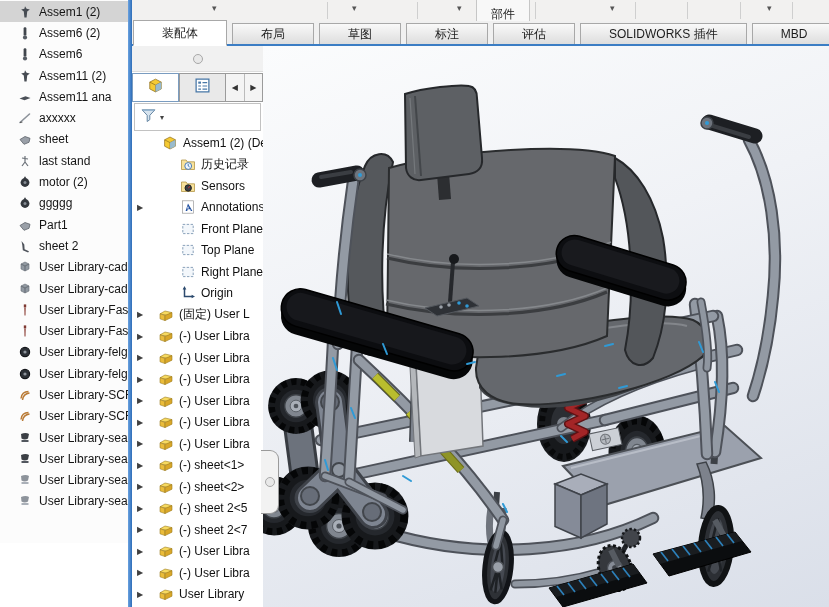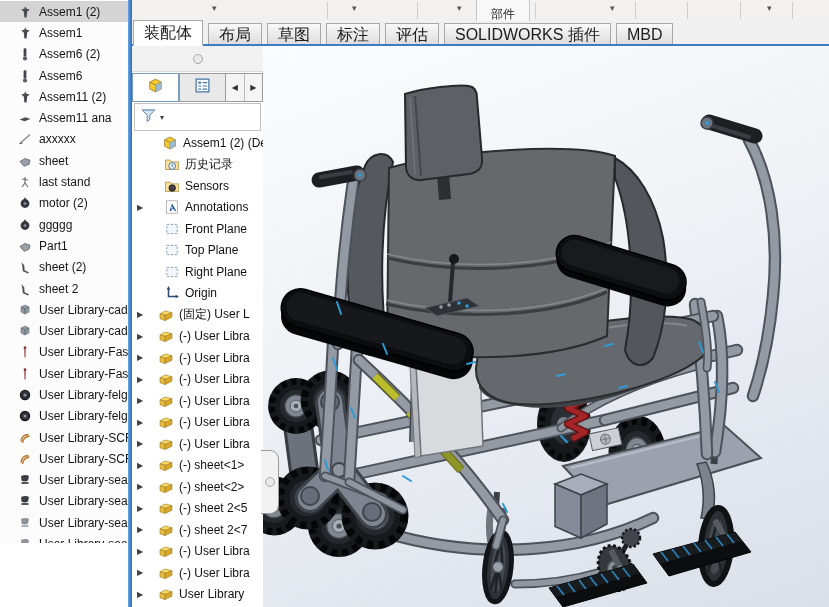--- a/index.html
+++ b/index.html
@@ -20,21 +20,21 @@
   #app{position:absolute;left:132px;top:0;width:697px;height:607px}
   
   #ribbon{position:absolute;left:0;top:0;width:697px;height:21px;background:#f2f1f0;border-bottom:1px solid #dadada;overflow:hidden}
   .caret{position:absolute;top:3px;font-size:9px;color:#555}
   .sep{position:absolute;top:2px;width:1px;height:17px;background:#cfcfcf}
   #component-btn{position:absolute;left:344px;top:-6px;width:52px;height:26px;border:1px solid #c6c6c6;background:#f8f8f8;font-size:12px;color:#222;text-align:center;line-height:38px;overflow:hidden}
   
   #tabrow{position:absolute;left:0;top:21px;width:697px;height:25px;background:#f0f0f0}
   #tabrow::after{content:"";position:absolute;left:0;right:0;bottom:0;height:2px;background:#3b7dc4;z-index:1}
   #tabs{list-style:none;margin:0;padding:0 0 0 1px;display:flex;align-items:flex-end;height:25px}
-  #tabs li{position:relative;margin-right:5px;padding:0 10px;height:21px;line-height:21px;font-size:16px;color:#1c1c1c;
+  #tabs li{position:relative;margin-right:5px;padding:0 28px;height:21px;line-height:21px;font-size:12px;color:#1c1c1c;
     border:1px solid #a8a8a8;background:linear-gradient(#f9f9f9,#dcdcdc);white-space:nowrap;cursor:default;z-index:0}
   #tabs li.active{background:#fff;height:24px;line-height:24px;border-bottom:1px solid #fff;z-index:2}
   
   #viewicons{position:absolute;right:4px;top:23px;display:flex;gap:7px;list-style:none;margin:0;padding:0}
   #viewicons li{width:20px;height:20px}
   #viewicons svg{width:20px;height:20px;display:block}
   
   #fm-panel{position:absolute;left:0;top:46px;width:131px;height:561px;background:#fff;z-index:3;overflow:hidden}
   #fm-header{position:relative;height:25px;background:#f1f1f1;border-bottom:1px solid #dcdcdc}
   .knob{position:absolute;left:61px;top:8px;width:8px;height:8px;border-radius:50%;background:#e8e8e8;border:1px solid #a8a8a8}
@@ -47,21 +47,21 @@
   #fm-arrows span + span{border-left:1px solid #bbb}
   #fm-filter{height:26px;border:1px solid #c2c2c2;margin:1px 2px;display:flex;align-items:center;padding-left:5px}
   #fm-filter svg{width:17px;height:17px}
   #fm-filter .fcaret{font-size:8px;color:#444;margin-left:3px}
   
   #tree{margin-top:1px}
   .trow{position:relative;height:21.5px;display:flex;align-items:center;font-size:12px;color:#111;white-space:nowrap;overflow:hidden;cursor:default}
   .trow .ti{width:16px;height:16px;margin-right:5px;flex:none}
   .trow .ti svg{width:16px;height:16px;display:block}
   .trow.root{padding-left:30px}
-  .trow.feature{padding-left:32px}
+  .trow.feature{padding-left:48px}
   .trow.comp{padding-left:26px}
   .arrow{position:absolute;left:5px;width:12px;font-size:8px;color:#404040}
   
   #split-handle{position:absolute;left:129px;top:450px;width:17px;height:62px;background:#f2f2f2;border:1px solid #9a9a9a;border-left:none;border-radius:0 9px 9px 0;z-index:4}
   #split-handle .knob{left:4px;top:26px}
   
   #viewport{position:absolute;left:131px;top:46px;width:566px;height:561px;
     background:linear-gradient(160deg,#fbfcfd 0%,#f0f2f6 40%,#dadfe9 100%)}
   #viewport svg{display:block}
   .o{stroke:#4e525a;stroke-width:12.5;fill:none;stroke-linecap:round}
@@ -80,28 +80,20 @@
         <span class="fi">
           <svg viewBox="0 0 14 14">
             <path d="M7 1.2l1.6 2.6 3.2.8-2.6 1.8-.6 6H6.4l-.6-6L3.2 4.6l3.2-.8z" fill="#474c53"></path>
           </svg>
         </span>
         <span>Assem1 (2)</span>
       </li>
       <li class="frow">
         <span class="fi">
           <svg viewBox="0 0 14 14">
-            <path d="M7 1.2l1.6 2.6 3.2.8-2.6 1.8-.6 6H6.4l-.6-6L3.2 4.6l3.2-.8z" fill="#474c53"></path>
-          </svg>
-        </span>
-        <span>Assem1</span>
-      </li>
-      <li class="frow">
-        <span class="fi">
-          <svg viewBox="0 0 14 14">
             <rect x="5.6" y="1.2" width="2.8" height="8.4" rx="1.3" fill="#41464d"></rect>
             <circle cx="7" cy="11.4" r="2.1" fill="#565c64"></circle>
           </svg>
         </span>
         <span>Assem6 (2)</span>
       </li>
       <li class="frow">
         <span class="fi">
           <svg viewBox="0 0 14 14">
             <rect x="5.6" y="1.2" width="2.8" height="8.4" rx="1.3" fill="#41464d"></rect>
@@ -171,28 +163,20 @@
         </span>
         <span>ggggg</span>
       </li>
       <li class="frow">
         <span class="fi">
           <svg viewBox="0 0 14 14">
             <path d="M2 7.5l5-3 5 1.8-1 4-5 2z" fill="#9aa0a8" stroke="#5d6269" stroke-width=".8"></path>
           </svg>
         </span>
         <span>Part1</span>
-      </li>
-      <li class="frow">
-        <span class="fi">
-          <svg viewBox="0 0 14 14">
-            <path d="M3.5 2l2.8 3.6.3 4.6 4.4 2-.9 1.2-5.3-2.2-.5-5z" fill="#4e535b"></path>
-          </svg>
-        </span>
-        <span>sheet (2)</span>
       </li>
       <li class="frow">
         <span class="fi">
           <svg viewBox="0 0 14 14">
             <path d="M3.5 2l2.8 3.6.3 4.6 4.4 2-.9 1.2-5.3-2.2-.5-5z" fill="#4e535b"></path>
           </svg>
         </span>
         <span>sheet 2</span>
       </li>
       <li class="frow">

